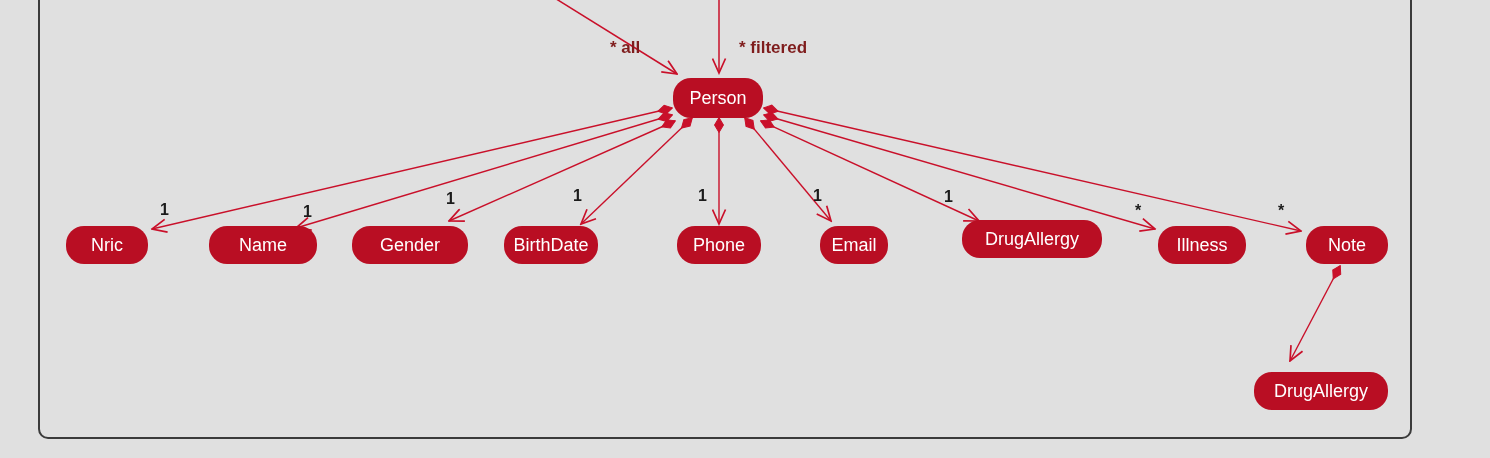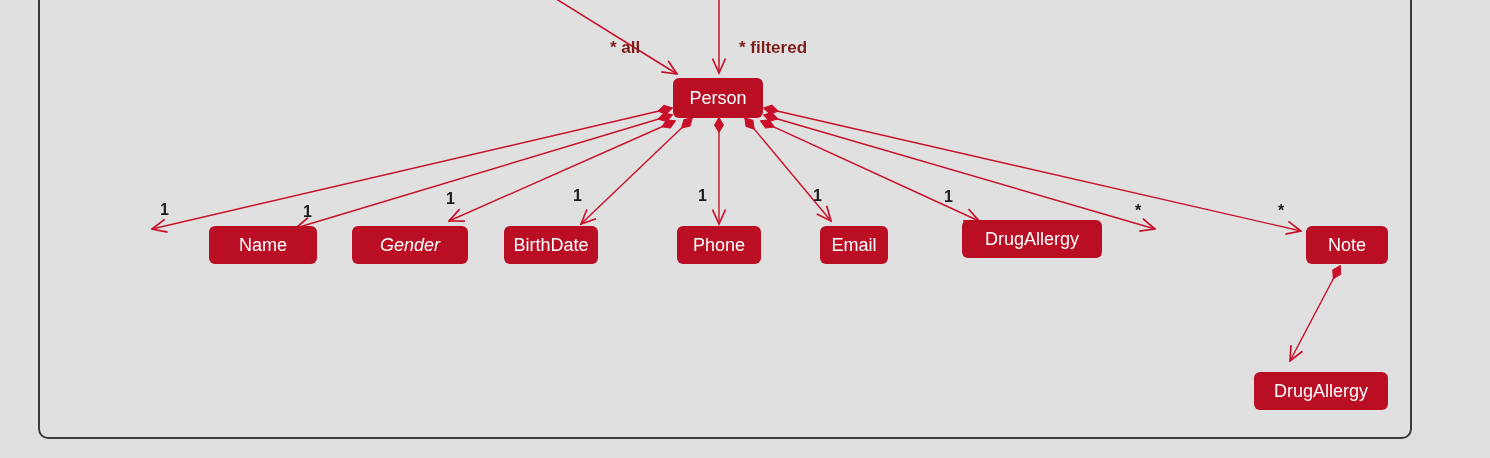--- a/index.html
+++ b/index.html
@@ -32,21 +32,21 @@
     left: 0;
     top: 0;
     width: 1490px;
     height: 458px;
   }
   .node {
     position: absolute;
     height: 38px;
     background: #B90E23;
     color: #FFFFFF;
-    border-radius: 6px;
+    border-radius: 18px;
     font-size: 18px;
     line-height: 38px;
     text-align: center;
     white-space: nowrap;
     box-sizing: border-box;
   }
   .node.person {
     height: 40px;
     line-height: 40px;
   }
@@ -98,26 +98,28 @@
     <line x1="764" y1="108" x2="1301" y2="231" stroke="#C9102A" stroke-width="1.4" marker-start="url(#diamond)" marker-end="url(#arrow)"></line>
 
     <line x1="1340" y1="266" x2="1290" y2="361" stroke="#C9102A" stroke-width="1.4" marker-start="url(#diamond)" marker-end="url(#arrow)"></line>
   </svg>
 
   <div class="edge-label" style="left:610px; top:38px;">* all</div>
   <div class="edge-label" style="left:739px; top:38px;">* filtered</div>
 
   <div class="node person" style="left:673px; top:78px; width:90px;">Person</div>
 
+  <div class="node" style="left:66px;   top:226px; width:82px;">Nric</div>
   <div class="node" style="left:209px;  top:226px; width:108px;">Name</div>
-  <div class="node" style="left:352px;  top:226px; width:116px;font-style:italic;">Gender</div>
+  <div class="node" style="left:352px;  top:226px; width:116px;">Gender</div>
   <div class="node" style="left:504px;  top:226px; width:94px;">BirthDate</div>
   <div class="node" style="left:677px;  top:226px; width:84px;">Phone</div>
   <div class="node" style="left:820px;  top:226px; width:68px;">Email</div>
   <div class="node" style="left:962px;  top:220px; width:140px;">DrugAllergy</div>
+  <div class="node" style="left:1158px; top:226px; width:88px;">Illness</div>
   <div class="node" style="left:1306px; top:226px; width:82px;">Note</div>
 
   <div class="node" style="left:1254px; top:372px; width:134px;">DrugAllergy</div>
 
   <div class="mult" style="left:160px;  top:201px;">1</div>
   <div class="mult" style="left:303px;  top:203px;">1</div>
   <div class="mult" style="left:446px;  top:190px;">1</div>
   <div class="mult" style="left:573px;  top:187px;">1</div>
   <div class="mult" style="left:698px;  top:187px;">1</div>
   <div class="mult" style="left:813px;  top:187px;">1</div>

